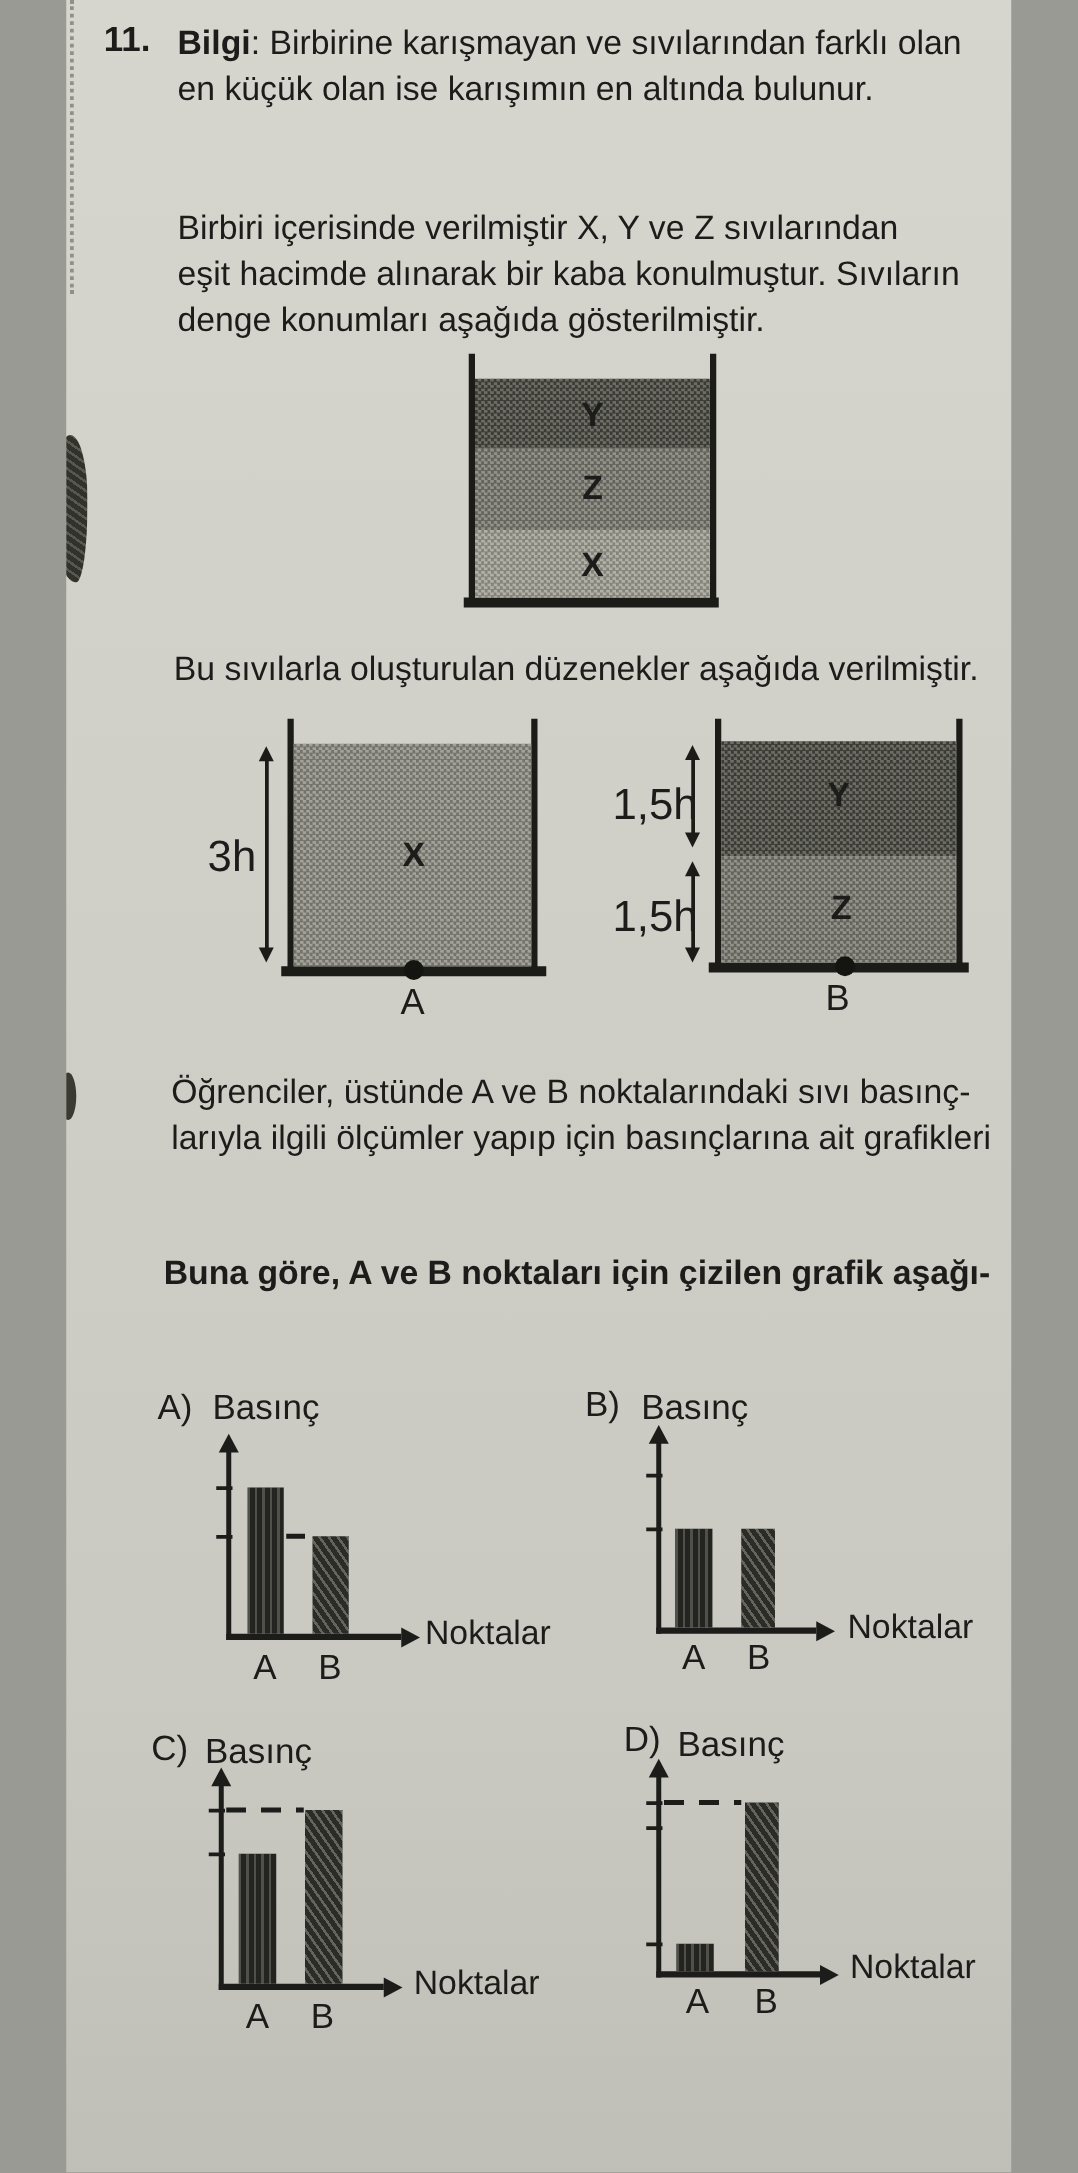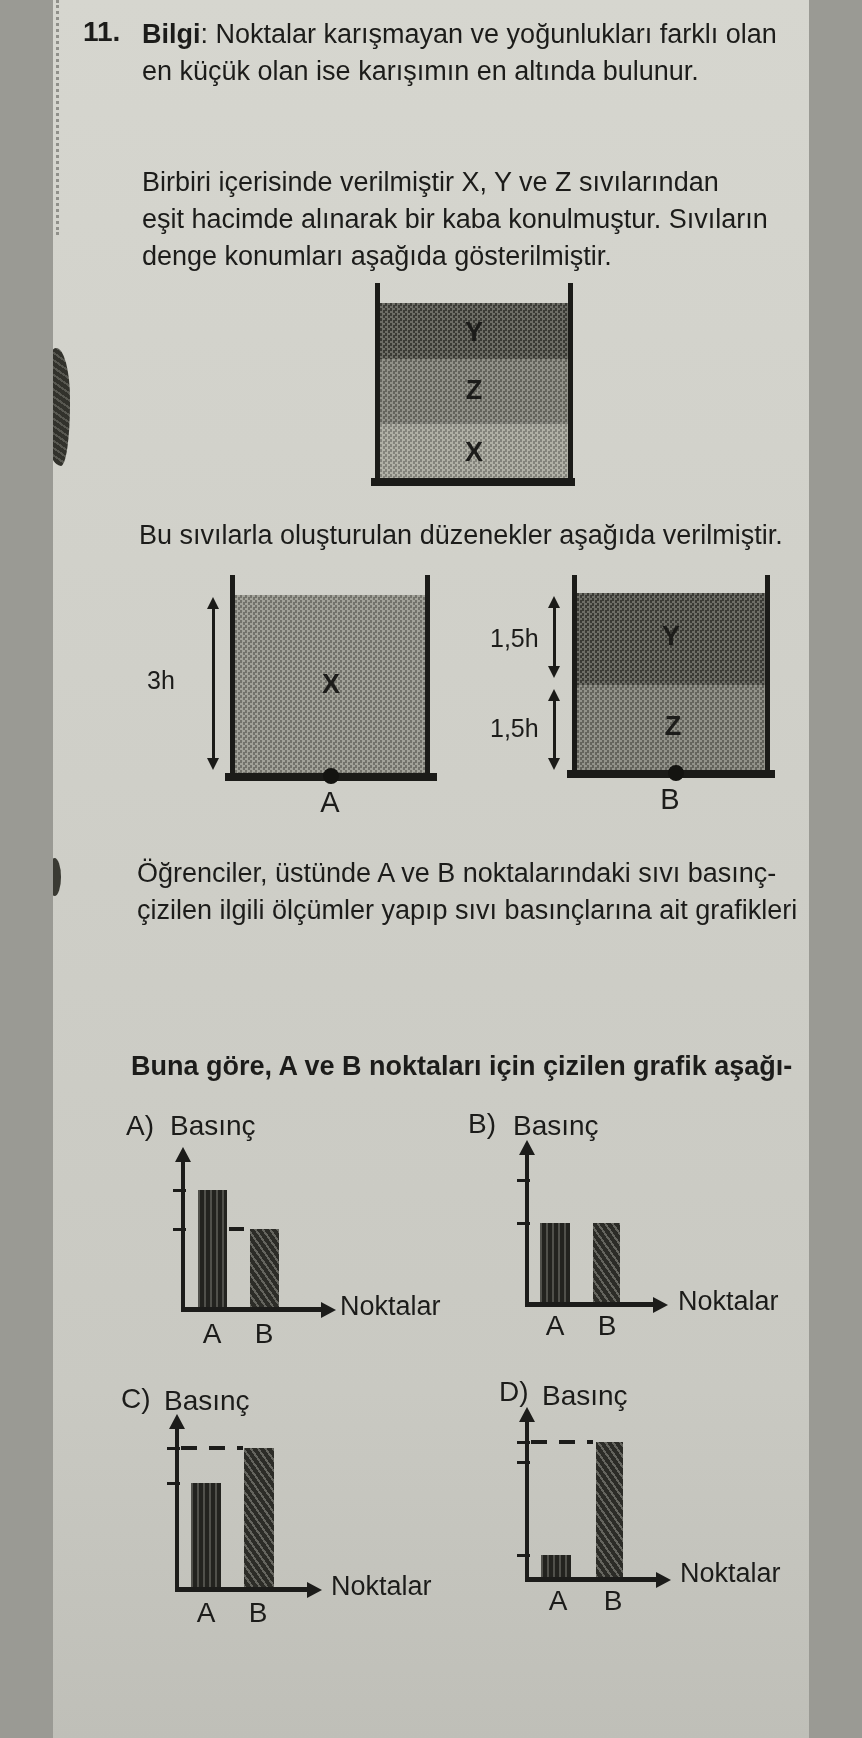--- a/index.html
+++ b/index.html
@@ -8,39 +8,39 @@
     width:756px;height:1738px;
     margin:0 auto;
     background:linear-gradient(180deg,#d6d6cf 0%,#cfcfc8 45%,#c9c9c2 80%,#bfbfb8 100%);
     font-family:Liberation Sans, sans-serif;
     color:#1c1c1a;
     overflow:hidden;
   }
   
   .para{position:absolute;font-size:27px;line-height:37px;white-space:nowrap;}
   .line{height:37px;white-space:nowrap;}
-  .bold{font-weight:bold;margin-top:24px;}
+  .bold{font-weight:bold;}
   .qnum{position:absolute;left:30px;top:16px;font-size:28px;font-weight:bold;}
   .caption{position:absolute;left:86px;top:520px;font-size:27px;white-space:nowrap;}
   
   .edge-dotted{position:absolute;left:3px;top:0;height:235px;width:0;border-left:3px dotted #90908a;}
   .blob1{position:absolute;left:-7px;top:348px;width:24px;height:118px;background:#32322c;
          border-radius:45% 60% 40% 65% / 25% 45% 55% 35%;
          background-image:repeating-linear-gradient(35deg,rgba(200,200,190,.25) 0 2px,transparent 2px 6px);}
   .blob2{position:absolute;left:-5px;top:858px;width:13px;height:38px;background:#3a3a33;border-radius:50%;}
   
   .wall{position:absolute;background:#1b1b18;}
   .liq{position:absolute;background-size:5px 5px;}
   .liq-dark{background-color:#4e4e47;background-image:repeating-conic-gradient(rgba(235,235,225,.20) 0% 25%, rgba(10,10,8,.28) 25% 50%);}
   .liq-med{background-color:#77776f;background-image:repeating-conic-gradient(rgba(240,240,230,.22) 0% 25%, rgba(10,10,8,.18) 25% 50%);}
   .liq-light{background-color:#99998f;background-image:repeating-conic-gradient(rgba(245,245,235,.25) 0% 25%, rgba(10,10,8,.15) 25% 50%);}
   .liq-medA{background-color:#8a8a81;background-image:repeating-conic-gradient(rgba(245,245,235,.22) 0% 25%, rgba(10,10,8,.18) 25% 50%);}
   .fig-lbl{position:absolute;font-size:27px;font-weight:600;transform:translateX(-50%);}
   .pt-lbl{position:absolute;font-size:29px;transform:translateX(-50%);}
-  .dim-lbl{position:absolute;font-size:25px;width:58px;white-space:nowrap;}
+  .dim-lbl{position:absolute;font-size:35px;width:58px;text-align:right;white-space:nowrap;}
   .dot{position:absolute;width:16px;height:16px;border-radius:50%;background:#141411;}
   .arr-line{position:absolute;width:3px;background:#1b1b18;}
   .tri-up{position:absolute;width:0;height:0;border-left:6px solid transparent;border-right:6px solid transparent;border-bottom:12px solid #1b1b18;}
   .tri-down{position:absolute;width:0;height:0;border-left:6px solid transparent;border-right:6px solid transparent;border-top:12px solid #1b1b18;}
   
   .opt-letter{position:absolute;font-size:28px;}
   .chart-title{position:absolute;font-size:28px;}
   .axis-v{position:absolute;width:4px;background:#1c1c1a;}
   .axis-h{position:absolute;height:5px;background:#1c1c1a;}
   .tri-up-big{position:absolute;width:0;height:0;border-left:8px solid transparent;border-right:8px solid transparent;border-bottom:15px solid #1c1c1a;}
@@ -59,21 +59,21 @@
 
 <div class="page" id="page">
 
   <div class="edge-dotted"></div>
   <div class="blob1"></div>
   <div class="blob2"></div>
 
   <div class="qnum">11.</div>
 
   <div class="para" style="left:89px;top:16px;">
-    <div class="line"><span class="bold">Bilgi</span><span>: Noktalar karışmayan ve yoğunlukları farklı olan</span></div>
+    <div class="line"><span class="bold">Bilgi</span><span>: Birbirine karışmayan ve sıvılarından farklı olan</span></div>
     <div class="line">en küçük olan ise karışımın en altında bulunur.</div>
   </div>
 
   <div class="para" style="left:89px;top:164px;">
     <div class="line">Birbiri içerisinde verilmiştir X, Y ve Z sıvılarından</div>
     <div class="line">eşit hacimde alınarak bir kaba konulmuştur. Sıvıların</div>
     <div class="line">denge konumları aşağıda gösterilmiştir.</div>
   </div>
 
   <div>
@@ -124,24 +124,24 @@
     <div class="arr-line" style="left:500px;top:700px;height:60px;"></div>
     <div class="tri-down" style="left:495px;top:758px;"></div>
     <div class="dim-lbl" style="left:437px;top:714px;">1,5h</div>
 
     <div class="dot" style="left:615px;top:765px;"></div>
     <div class="pt-lbl" style="left:617px;top:783px;">B</div>
   </div>
 
   <div class="para" style="left:84px;top:855px;">
     <div class="line">Öğrenciler, üstünde A ve B noktalarındaki sıvı basınç-</div>
-    <div class="line">çizilen ilgili ölçümler yapıp sıvı basınçlarına ait grafikleri</div>
+    <div class="line">larıyla ilgili ölçümler yapıp için basınçlarına ait grafikleri</div>
   </div>
 
-  <div class="para bold" style="left:78px;top:1024px;">
+  <div class="para bold" style="left:78px;top:1000px;">
     <div class="line">Buna göre, A ve B noktaları için çizilen grafik aşağı-</div>
   </div>
 
 <div class="opt-letter" style="left: 73px; top: 1110px;">A)</div>
     <div class="chart-title" style="left: 117px; top: 1110px;">Basınç</div>
     <div class="axis-v" style="left: 128px; top: 1161px; height: 151px;"></div>
     <div class="tri-up-big" style="left: 122px; top: 1147px;"></div>
     <div class="axis-h" style="left: 128px; top: 1307px; width: 140px;"></div>
     <div class="tri-right-big" style="left: 268px; top: 1302px;"></div>
     <div class="tick" style="left: 120px; top: 1228px;"></div>

